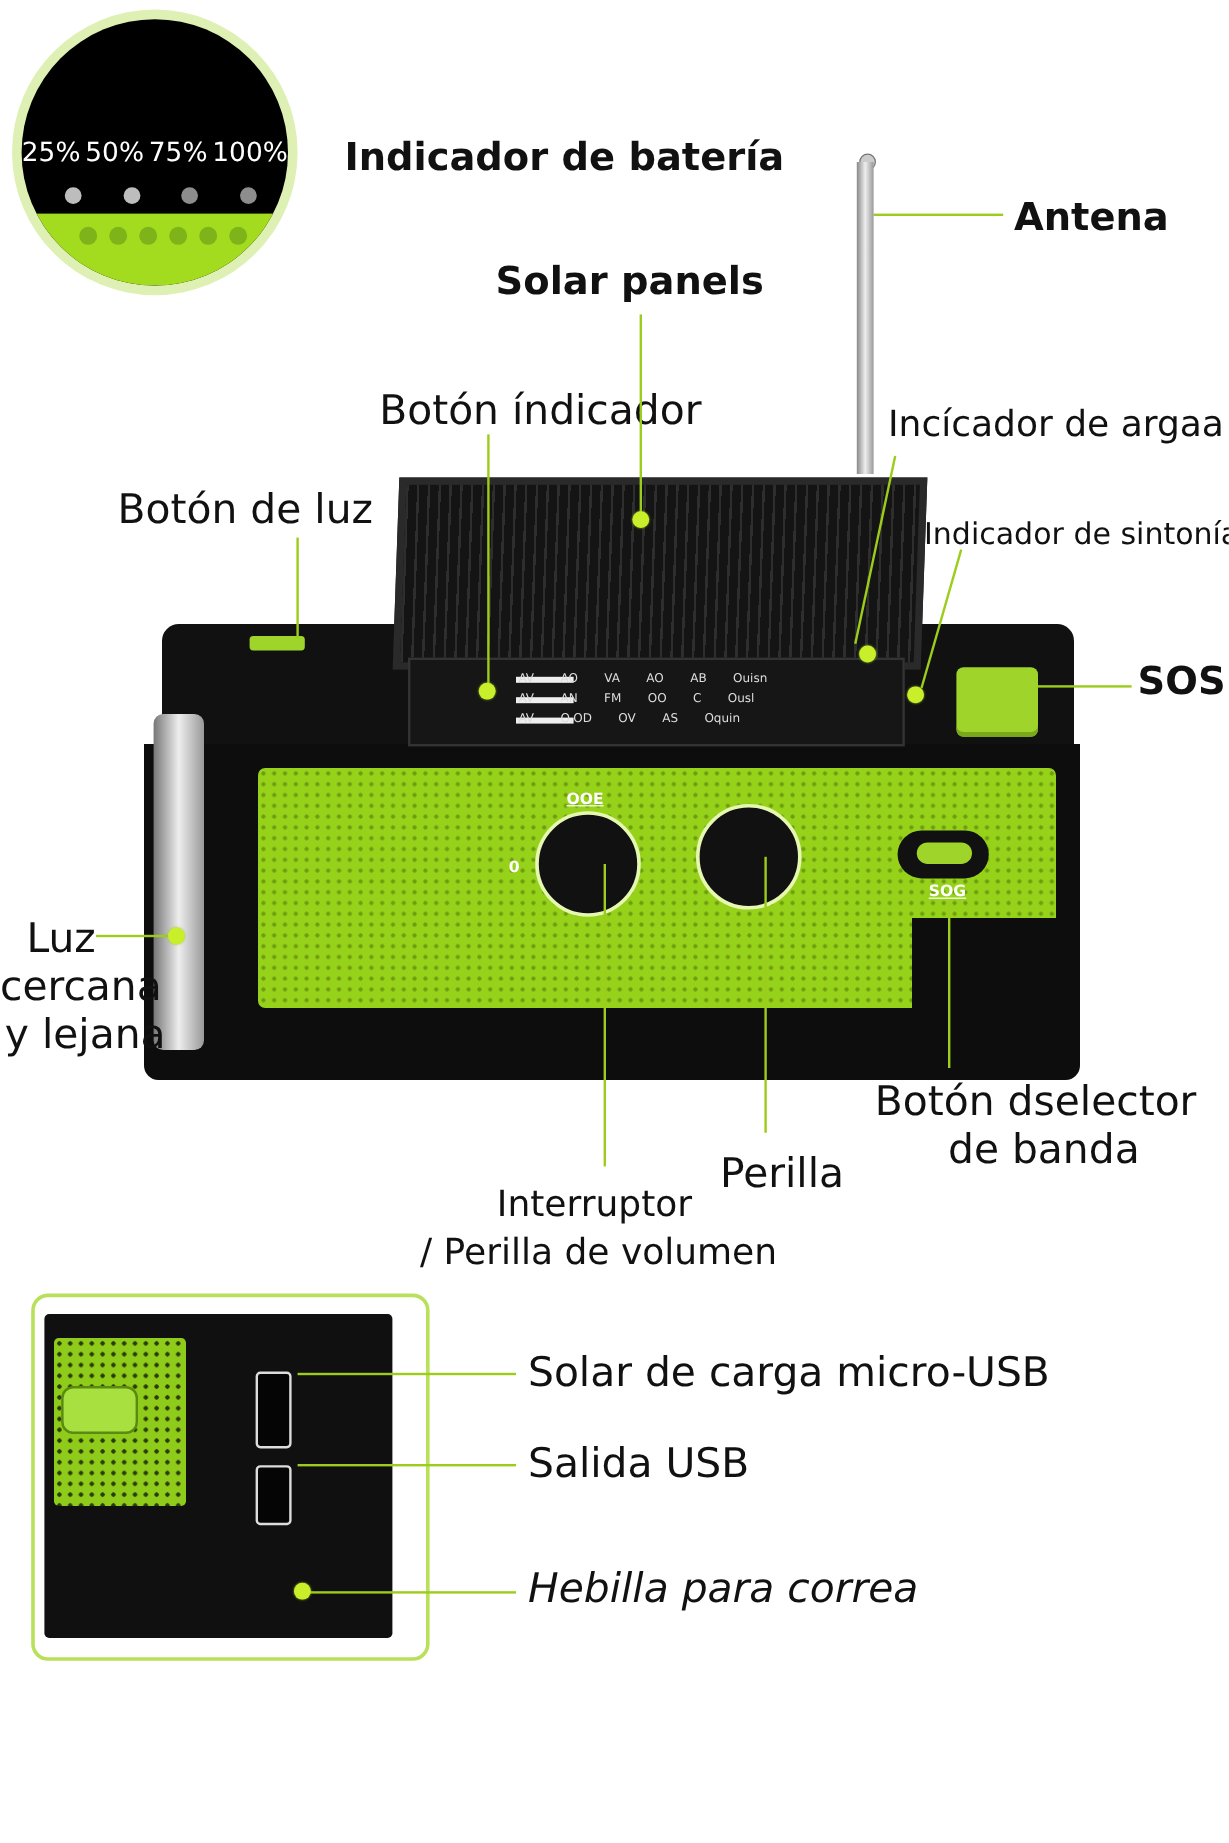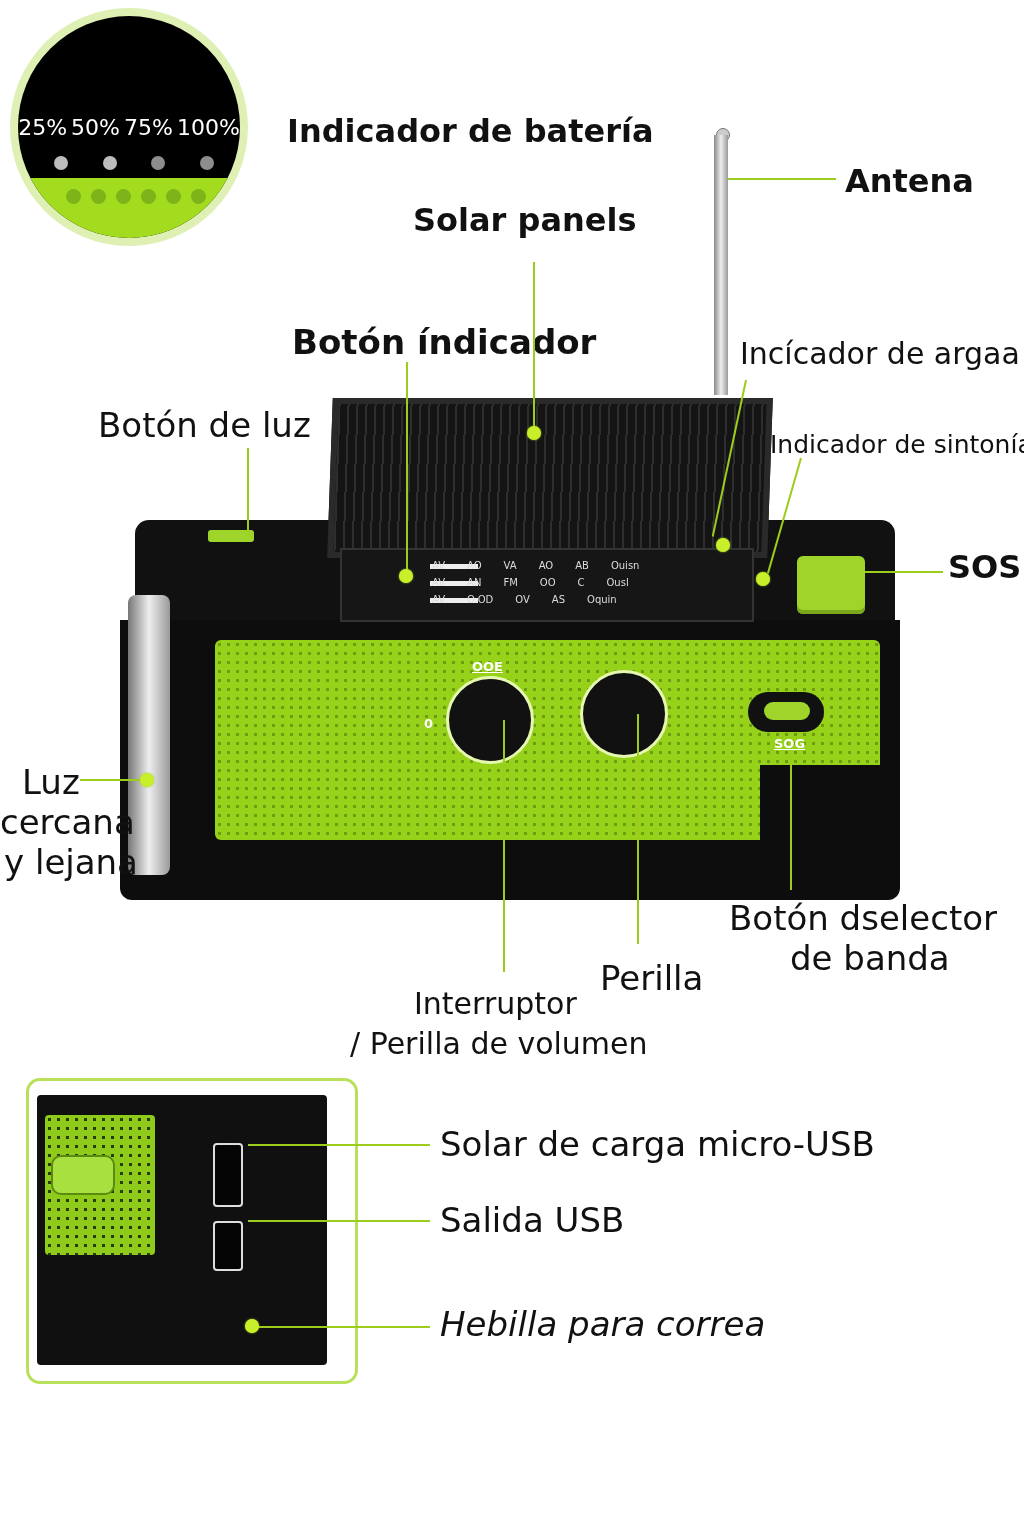--- a/index.html
+++ b/index.html
@@ -80,22 +80,22 @@
           <div class="badge-gdot"></div>
           <div class="badge-gdot"></div>
       </div>
     </div>
   </div>
 </div>
 
 <div class="label lbl-lg" style="left:287px; top:112px;">Indicador de batería</div>
 <div class="label lbl-lg" style="left:845px; top:162px;">Antena</div>
 <div class="line" style="left:728px; top:178px; width:108px; height:2px;"></div>
-<div class="label lbl-lg" style="left:413px; top:201px;">Solar panels</div>
-<div class="label lbl-md" style="left:292px; top:322px;font-weight:bold;">Botón índicador</div>
+<div class="label lbl-lg" style="left:413px; top:215px;">Solar panels</div>
+<div class="label lbl-md" style="left:316px; top:322px;">Botón índicador</div>
 <div class="label lbl-sm" style="left:740px; top:336px;">Incícador de argaa</div>
 <div class="label lbl-xs" style="left:770px; top:430px;">Indicador de sintonía</div>
 <div class="label lbl-md" style="left:98px; top:405px;">Botón de luz</div>
 
 <div class="abs antenna-tip"></div>
 <div class="abs antenna"></div>
 <div class="abs radio-top"></div>
 <div class="abs solar"></div>
 <div class="abs light-btn"></div>
 <div class="abs radio-body"></div>

